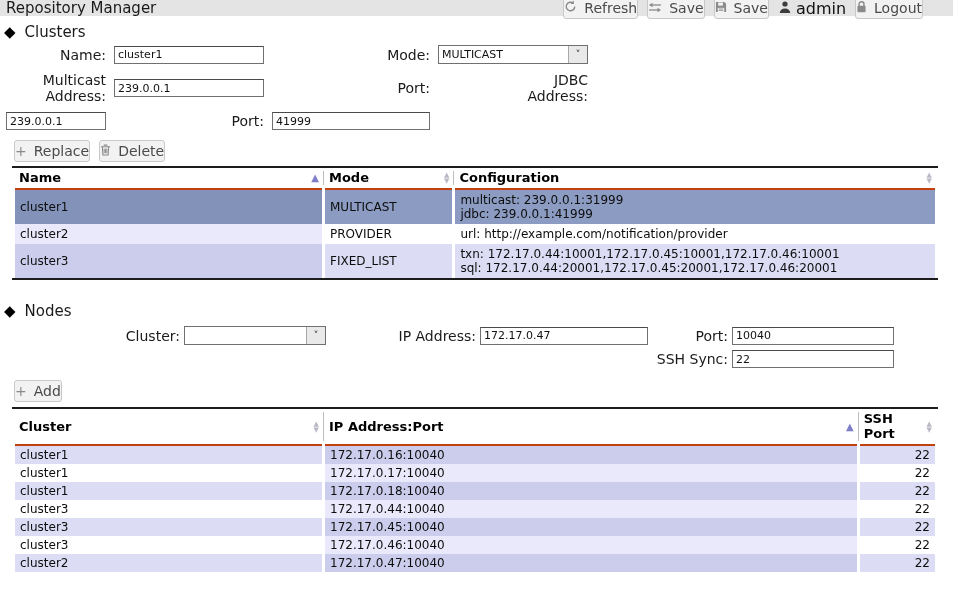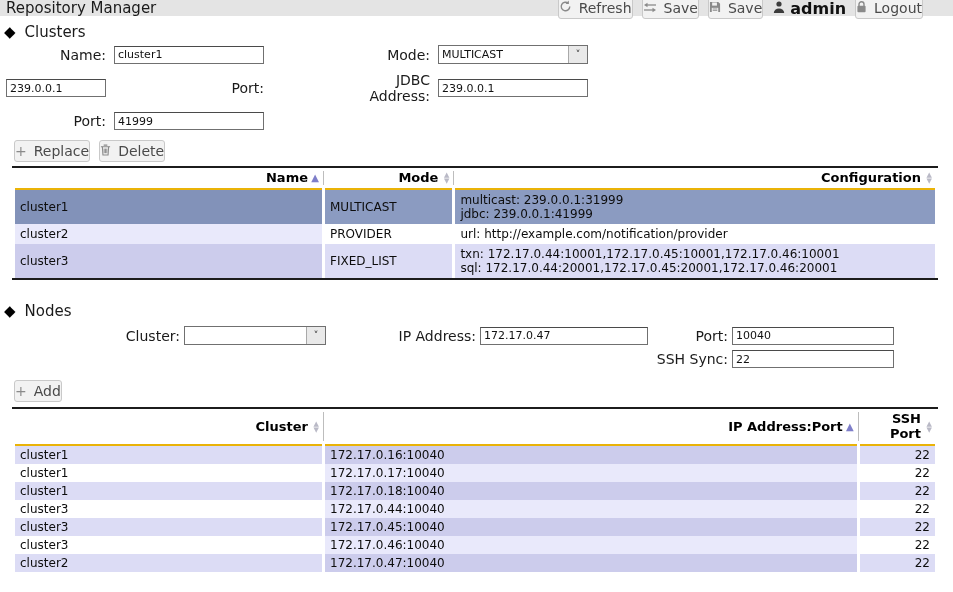--- a/index.html
+++ b/index.html
@@ -15,21 +15,21 @@
   .topbar-title { font-size: 15px; color: #1a1a1a; flex: 0 0 auto; }
   .topbar-right { margin-left: auto; display: flex; align-items: center; gap: 9px; }
   .btn {
     display: inline-flex; align-items: center; gap: 7px;
     background: #f2f2f2; border: 1px solid #c9c9c9; border-radius: 3px;
     height: 22px; padding: 0 0; font-size: 14px; color: #4a4a4a;
     font-family: inherit; cursor: pointer; white-space: nowrap;
   }
   .btn svg { flex: 0 0 auto; }
   .plus-glyph { color: #8a8a8a; font-size: 14px; line-height: 1; }
-  .admin-box { display: inline-flex; align-items: center; gap: 4px; font-size: 16px; color: #111; font-weight: bold; }
+  .admin-box { display: inline-flex; align-items: center; gap: 4px; font-size: 16px; color: #111; }
 
   
   .section-title { display: flex; align-items: center; gap: 9px; margin: 7px 0 3px 4px; }
   .diamond { font-size: 15px; line-height: 1; color: #000; }
   .section-label { font-size: 15px; color: #1a1a1a; }
 
   
   .cform {
     display: grid;
     grid-template-columns: 100px 150px 158px 150px;
@@ -53,21 +53,21 @@
   }
 
   .action-row { margin: 10px 0 4px 14px; display: flex; gap: 9px; }
 
   
   .tblwrap { margin-left: 12px; width: 926px; }
   .hline { height: 2px; background: #1c1c1c; }
   table { width: 926px; border-collapse: separate; border-spacing: 3px 0; table-layout: fixed; }
   th {
     position: relative; background: #fff; font-size: 13px; font-weight: bold; color: #000;
-    padding: 2px 14px 3px 4px; text-align: right; border-bottom: 2px solid #eab308; cursor: pointer;
+    padding: 2px 14px 3px 4px; text-align: left; border-bottom: 2px solid #c2410c; cursor: pointer;
   }
   th:not(:first-child)::before {
     content: ""; position: absolute; left: -2px; top: 3px; bottom: 3px; width: 1px; background: #bdbdbd;
   }
   .sort { position: absolute; right: 3px; top: 50%; transform: translateY(-50%); }
   .sort-asc { color: #7e7ec9; font-size: 10px; line-height: 10px; }
   .sort-both { display: flex; flex-direction: column; color: #b9b9c6; font-size: 7px; line-height: 6px; }
   td { font-size: 12px; color: #0d0d0d; padding: 2px 5px; vertical-align: middle; line-height: 14px; }
   td.num { text-align: right; }
   .cfgline { line-height: 14px; white-space: nowrap; overflow: hidden; }
@@ -144,20 +144,21 @@
 
 <div class="cform">
   <label class="flabel">Name:</label>
   <input class="tinput" value="cluster1" style="">
   <label class="flabel">Mode:</label>
   <div class="fakeselect">
     <span class="selval">MULTICAST</span>
     <span class="arrowbox">˅</span>
   </div>
 
+  <label class="flabel narrow">Multicast Address:</label>
   <input class="tinput" value="239.0.0.1" style="">
   <label class="flabel">Port:</label>
 
   <label class="flabel narrow">JDBC Address:</label>
   <input class="tinput" value="239.0.0.1" style="">
   <label class="flabel">Port:</label>
   <input class="tinput" value="41999" style="">
 </div>
 
 <div class="action-row">

